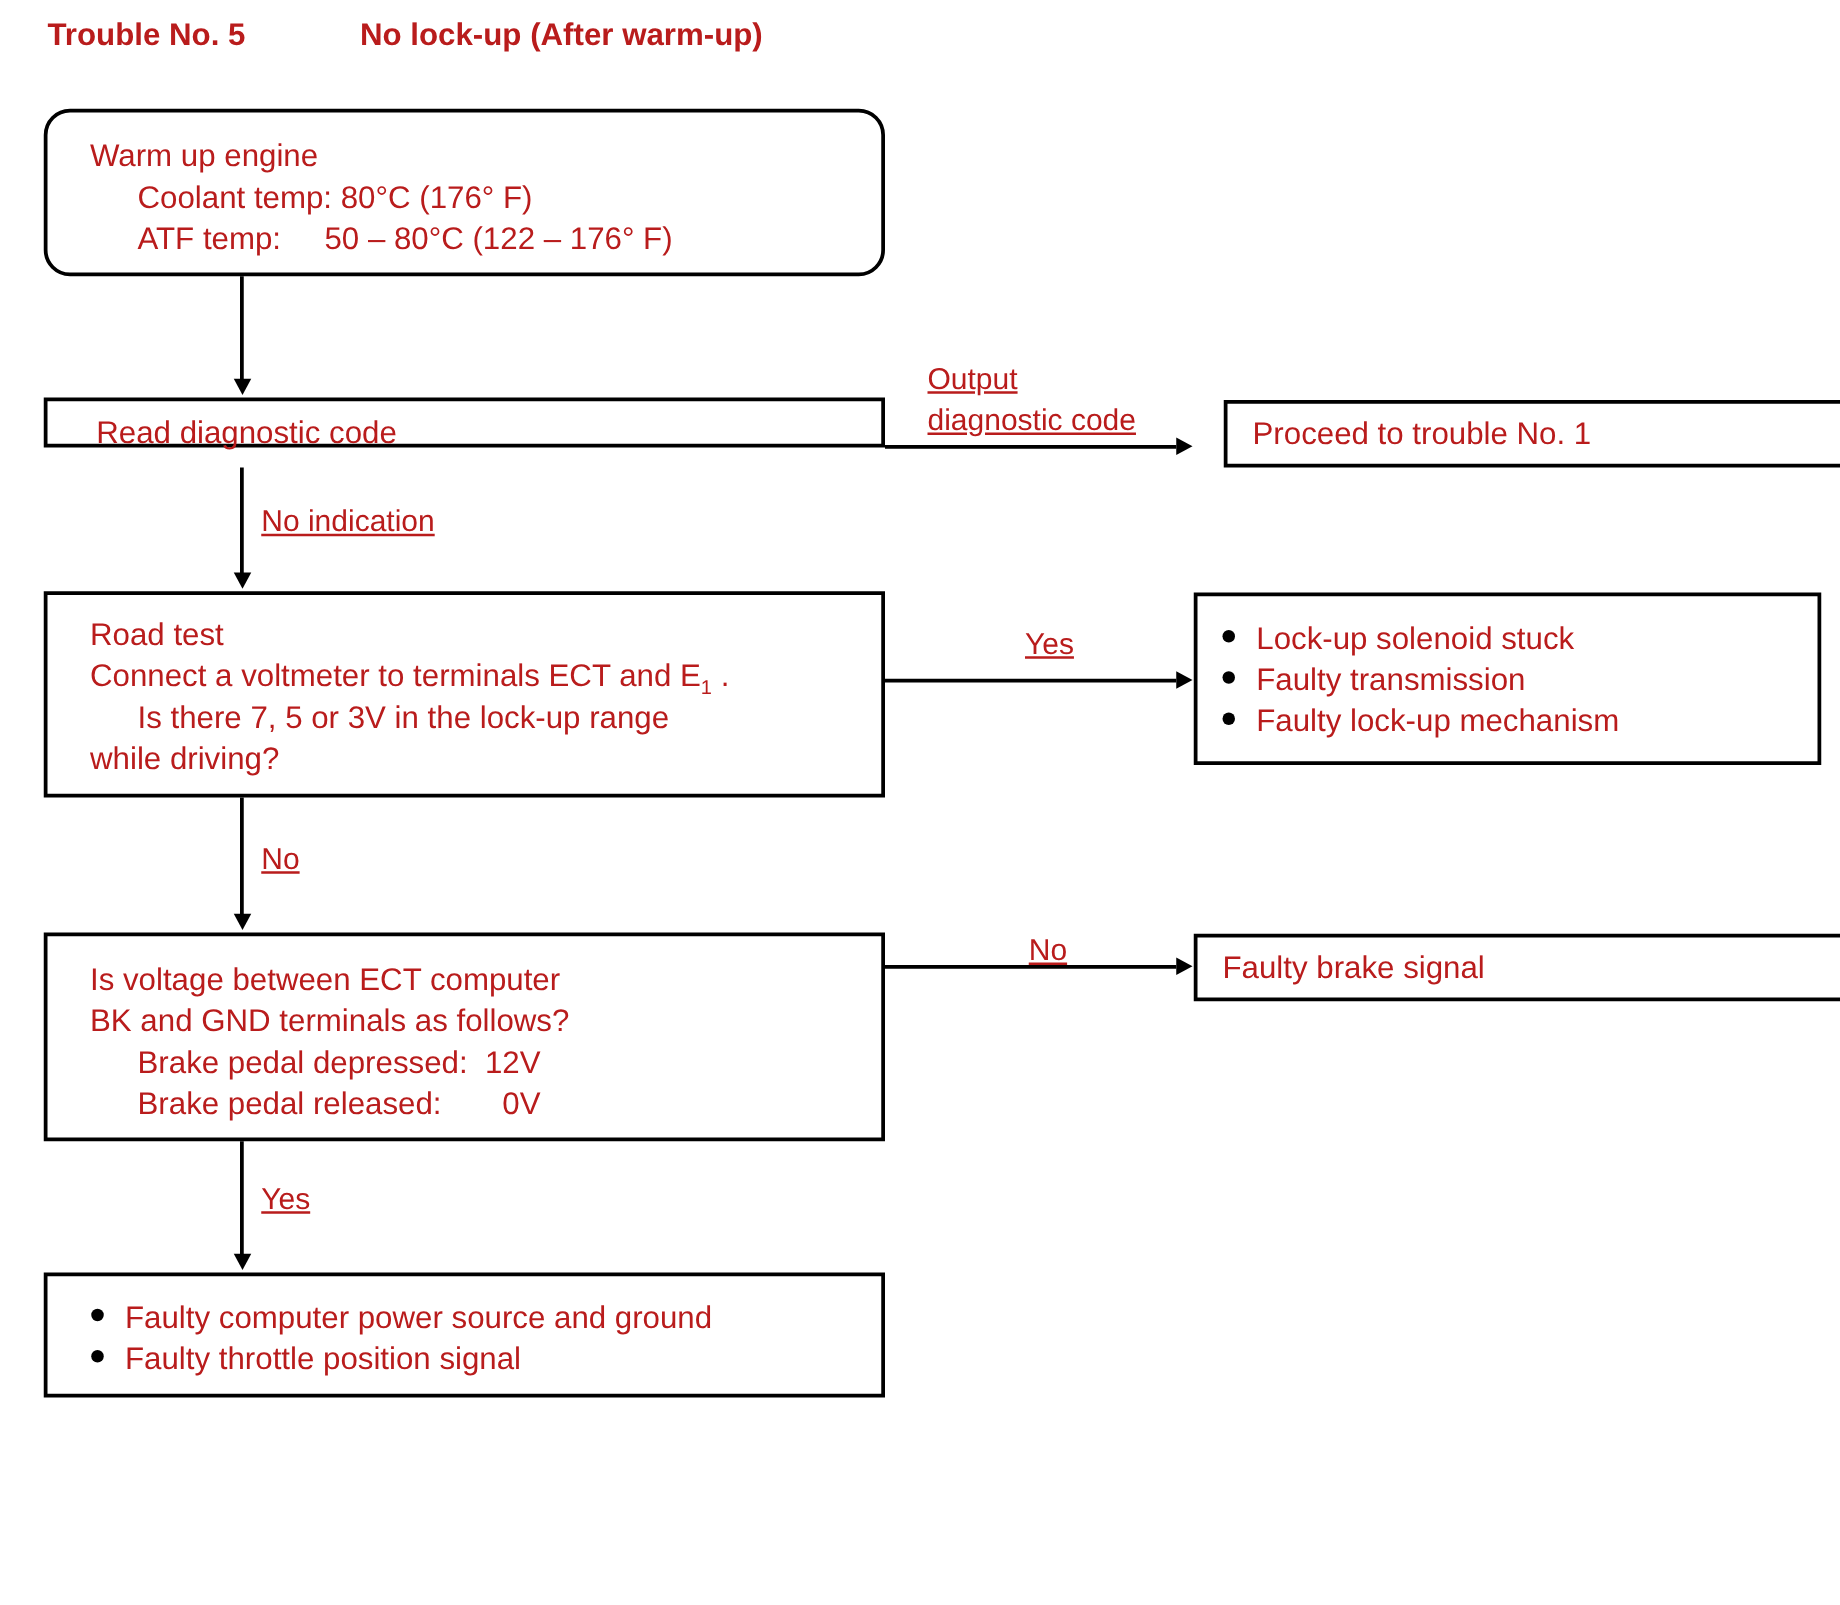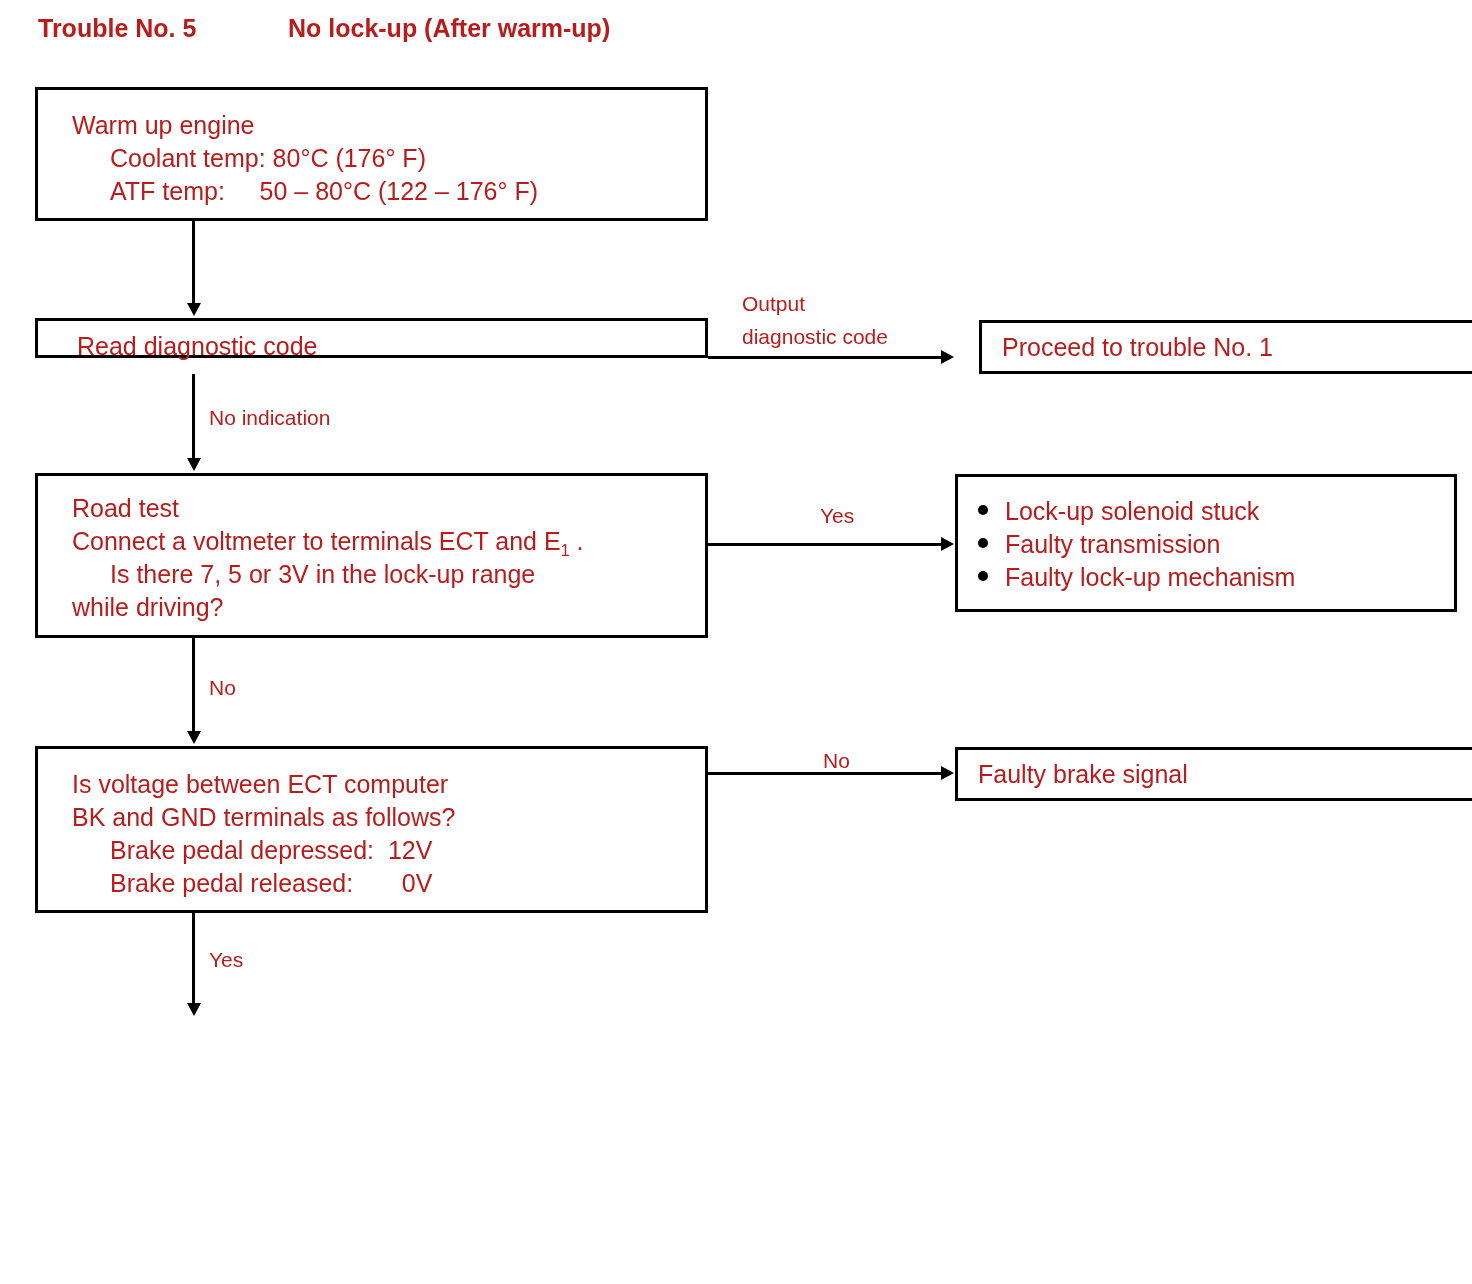--- a/index.html
+++ b/index.html
@@ -64,23 +64,24 @@
     position: absolute;
     width: 0; height: 0;
     border-top: 7px solid transparent;
     border-bottom: 7px solid transparent;
     border-left: 13px solid #000;
   }
 
   
   .edge-label {
     position: absolute;
-    font-size: 21px;
+    font-size: 24px;
     line-height: 32px;
     white-space: pre;
+    text-decoration: underline;
   }
 
   
   .bullets {
     position: absolute;
     font-size: 25px;
     line-height: 33px;
   }
   .bullet-row {
     display: flex;
@@ -101,21 +102,21 @@
   sub { font-size: 16px; }
 </style>
 </head>
 <body>
 
 <div id="page">
 
   <div class="title" id="title-trouble">Trouble No. 5</div>
   <div class="title" id="title-desc">No lock-up (After warm-up)</div>
 
-  <div class="box" style="left:35px; top:87px; width:673px; height:134px;">
+  <div class="box" style="left:35px; top:87px; width:673px; height:134px;border-radius:21px;">
     <div class="box-text" style="left:34px; top:19px;">Warm up engine</div>
     <div class="box-text" style="left:72px; top:52px;">Coolant temp: 80°C (176° F)</div>
     <div class="box-text" style="left:72px; top:85px;">ATF temp:     50 – 80°C (122 – 176° F)</div>
   </div>
 
   <div class="vline" style="left:192px; top:221px; height:84px;"></div>
   <div class="arrow-down" style="left:187px; top:303px;"></div>
 
   <div class="box" style="left:35px; top:318px; width:673px; height:40px;">
     <div class="box-text" style="left:39px; top:9px;">Read diagnostic code</div>
@@ -178,14 +179,26 @@
   <div class="edge-label" style="left:823px; top:745px;">No</div>
 
   <div class="box" style="left:955px; top:747px; width:543px; height:54px;">
     <div class="box-text" style="left:20px; top:8px;">Faulty brake signal</div>
   </div>
 
   <div class="vline" style="left:192px; top:913px; height:92px;"></div>
   <div class="arrow-down" style="left:187px; top:1003px;"></div>
   <div class="edge-label" style="left:209px; top:944px;">Yes</div>
 
+  <div class="box" style="left:35px; top:1018px; width:673px; height:100px;">
+    <div class="bullets" style="left:35px; top:17px;">
+      <div class="bullet-row">
+        <span class="bullet-dot"></span>
+        <span>Faulty computer power source and ground</span>
+      </div>
+      <div class="bullet-row">
+        <span class="bullet-dot"></span>
+        <span>Faulty throttle position signal</span>
+      </div>
+    </div>
+  </div>
 
 </div>
 
 </body></html>

